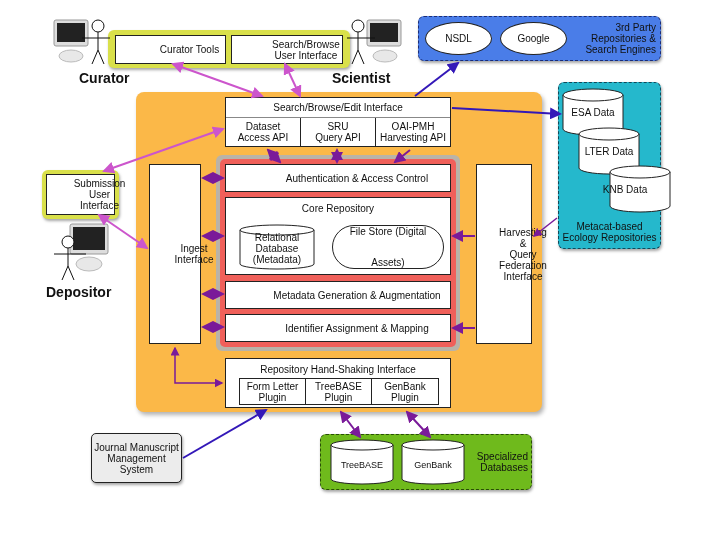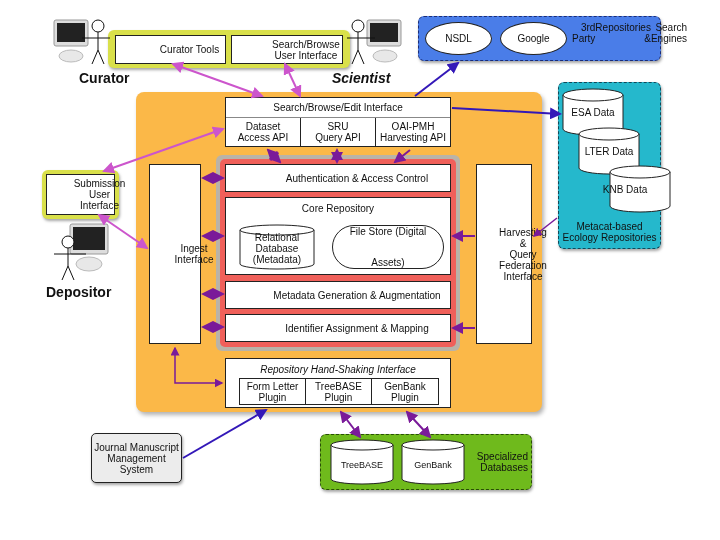--- a/index.html
+++ b/index.html
@@ -75,21 +75,21 @@
   <div class="abs center txt" style="left:106px;top:27px;width:112px;height:44px;background:#fff;border:1px solid #222;border-radius:22px;flex-direction:column;justify-content:space-between;">
     <span>File Store (Digital</span>
       <span>Assets)</span>
   </div>
 </div>
 
 <div class="abs box center txt" style="left:225px;top:281px;width:226px;height:28px;">Metadata Generation &amp; Augmentation</div>
 <div class="abs box center txt" style="left:225px;top:314px;width:226px;height:28px;">Identifier Assignment &amp; Mapping</div>
 
 <div class="abs box" style="left:225px;top:358px;width:226px;height:50px;">
-  <div class="abs center txt" style="left:0;top:2px;width:224px;height:16px;font-style:italic;">Repository Hand-Shaking Interface</div>
+  <div class="abs center txt" style="left:0;top:2px;width:224px;height:16px;">Repository Hand-Shaking Interface</div>
   <div class="abs" style="left:13px;top:19px;width:200px;height:27px;border:1px solid #222;">
     <div class="abs center txt" style="left:0;top:0;width:66px;height:25px;border-right:1px solid #222;flex-direction:column;">
       <span>Form Letter</span>
         <span>Plugin</span>
     </div>
     <div class="abs center txt" style="left:66px;top:0;width:66px;height:25px;border-right:1px solid #222;flex-direction:column;">
       <span>TreeBASE</span>
         <span>Plugin</span>
     </div>
     <div class="abs center txt" style="left:132px;top:0;width:66px;height:25px;flex-direction:column;">
@@ -108,21 +108,21 @@
 
 <div class="abs yellow-group" style="left:42px;top:170px;width:77px;height:49px;"></div>
 <div class="abs box center txt" style="left:46px;top:174px;width:69px;height:41px;flex-direction:column;">
   <span>Submission</span>
     <span>User Interface</span>
 </div>
 
 <div class="abs blue-group" style="left:418px;top:16px;width:243px;height:45px;"></div>
 <div class="abs ellipse center txt" style="left:425px;top:22px;width:67px;height:33px;">NSDL</div>
 <div class="abs ellipse center txt" style="left:500px;top:22px;width:67px;height:33px;">Google</div>
-<div class="abs txt" style="left:572px;top:22px;width:84px;text-align:right;display:flex;flex-direction:row;">
+<div class="abs txt" style="left:572px;top:22px;width:84px;text-align:right;display:flex;flex-direction:column;">
   <span>3rd Party</span>
     <span>Repositories &amp;</span>
     <span>Search Engines</span>
 </div>
 
 <div class="abs teal-group" style="left:558px;top:82px;width:103px;height:167px;"></div>
 <div class="abs" style="left:562px;top:88px;width:62px;height:48px;">
   <svg width="62" height="48">
       <path d="M1,7 L1,41 A30,6 0 0 0 61,41 L61,7" fill="#fff" stroke="#222"></path>
       <ellipse cx="31" cy="7" rx="30" ry="6" fill="#fff" stroke="#222"></ellipse>
@@ -189,21 +189,21 @@
 <svg class="abs" style="left:345px;top:18px;" width="60" height="52">
   <rect x="22" y="2" width="34" height="26" rx="2" fill="#ddd" stroke="#999"></rect>
     <rect x="25" y="5" width="28" height="19" fill="#222"></rect>
   <ellipse cx="40" cy="38" rx="12" ry="6" fill="#e8e8e8" stroke="#bbb"></ellipse>
   <circle cx="13" cy="8" r="6" fill="#fff" stroke="#111"></circle>
     <line x1="13" y1="14" x2="13" y2="32" stroke="#111"></line>
     <line x1="2" y1="20" x2="30" y2="20" stroke="#111"></line>
     <line x1="13" y1="32" x2="7" y2="46" stroke="#111"></line>
     <line x1="13" y1="32" x2="19" y2="46" stroke="#111"></line>
 </svg>
-<div class="abs actor-label" style="left:332px;top:70px;font-style:italic;">Scientist</div>
+<div class="abs actor-label" style="left:332px;top:70px;">Scientist</div>
 
 <svg class="abs" style="left:52px;top:222px;" width="60" height="60">
   <rect x="18" y="2" width="38" height="30" rx="2" fill="#ddd" stroke="#999"></rect>
     <rect x="21" y="5" width="32" height="23" fill="#222"></rect>
   <ellipse cx="37" cy="42" rx="13" ry="7" fill="#e8e8e8" stroke="#bbb"></ellipse>
   <circle cx="16" cy="20" r="6" fill="#fff" stroke="#111"></circle>
     <line x1="16" y1="26" x2="16" y2="44" stroke="#111"></line>
     <line x1="2" y1="32" x2="34" y2="32" stroke="#111"></line>
     <line x1="16" y1="44" x2="10" y2="58" stroke="#111"></line>
     <line x1="16" y1="44" x2="22" y2="58" stroke="#111"></line>

